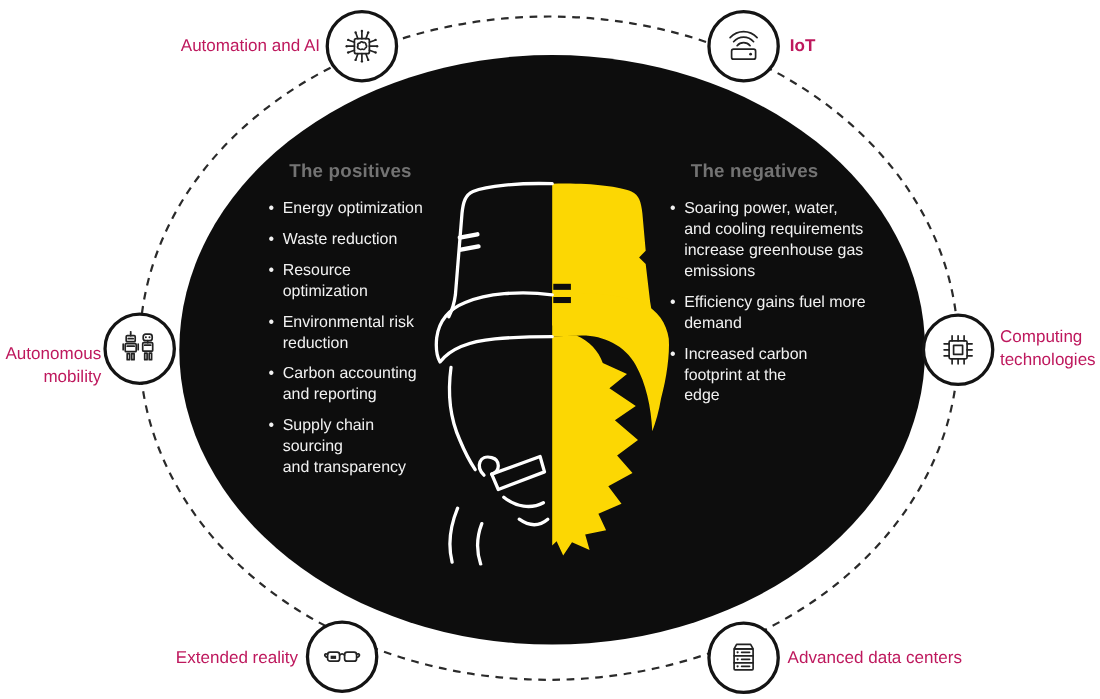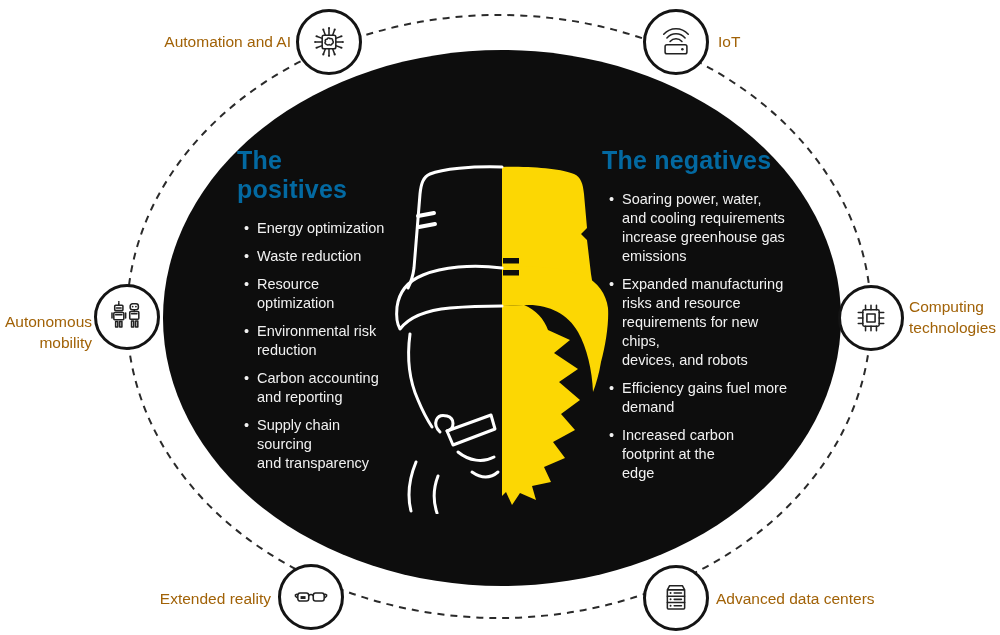--- a/index.html
+++ b/index.html
@@ -4,24 +4,24 @@
 <style>
   html,body{margin:0;padding:0;background:#fff;}
   .stage{position:relative;width:1000px;height:635px;background:#fff;
          font-family:"Liberation Sans",sans-serif;overflow:hidden;}
   .bg-svg,.face-svg{position:absolute;}
   .bg-svg{left:0;top:0;}
   .face-svg{left:394px;top:164px;}
   .node-circle{position:absolute;width:60px;height:60px;border:3px solid #141414;
                border-radius:50%;background:#fff;display:flex;align-items:center;
                justify-content:center;}
-  .node-label{position:absolute;font-size:15.5px;color:#a16207;line-height:1.34;}
+  .node-label{position:absolute;font-size:15.5px;color:#be185d;line-height:1.34;}
   .ra{text-align:right;}
   .section{position:absolute;color:#fff;}
-  .section h2{font-size:25px;font-weight:700;margin:0 0 15px 3px;color:#0369a1;
+  .section h2{font-size:17px;font-weight:700;margin:0 0 15px 29px;color:#737373;
               letter-spacing:.2px;}
   .section ul{list-style:none;margin:10px;padding:0;font-size:14.5px;line-height:19px;
               color:#f1f1f1;}
   .section li{margin:0 0 9px 0;padding-left:13px;white-space:pre-line;position:relative;}
   .section li::before{content:"\2022";position:absolute;left:0;top:0;}
   .ic{stroke:#222;fill:none;stroke-width:1.7;stroke-linecap:round;stroke-linejoin:round;}
   .icf{fill:#222;stroke:none;}
 </style>
 </head>
 <body>
@@ -69,24 +69,20 @@
     </ul>
   </section>
 
   <section class="section" style="left:599px;top:146px;width:202px;">
     <h2>The negatives</h2>
     <ul>
       <li>Soaring power, water,
 and cooling requirements
 increase greenhouse gas
 emissions</li>
-      <li>Expanded manufacturing
-risks and resource
-requirements for new chips,
-devices, and robots</li>
       <li>Efficiency gains fuel more
 demand</li>
       <li>Increased carbon
 footprint at the
 edge</li>
     </ul>
   </section>
 
   <div class="node-label ra" style="left:91px;top:32px;width:200px;">Automation and AI</div>
   <div class="node-circle" style="left:296px;top:9px;">
@@ -117,21 +113,21 @@
     <svg width="40" height="40" viewBox="0 0 44 44">
       <g class="ic">
         <rect x="10" y="25" width="24" height="10" rx="2"></rect>
         <path d="M15.5,21.5 C19,17.5 25,17.5 28.5,21.5"></path>
         <path d="M12,17.5 C17.5,11.5 26.5,11.5 32,17.5"></path>
         <path d="M8.5,13.5 C16,5.5 28,5.5 35.5,13.5"></path>
       </g>
       <circle class="icf" cx="29" cy="30" r="1.4"></circle>
     </svg>
   </div>
-  <div class="node-label" style="left:718px;top:32px;">IoT</div>
+  <div class="node-label" style="left:718px;top:32px;font-weight:bold;">IoT</div>
 
   <div class="node-label ra" style="left:0px;top:312px;width:92px;">Autonomous mobility</div>
   <div class="node-circle" style="left:94px;top:284px;">
     <svg width="40" height="40" viewBox="0 0 44 44">
       <g class="ic" stroke-width="1.5">
         <path d="M13,6.5 L13,9"></path>
         <rect x="8.5" y="9" width="9" height="6" rx="1"></rect>
         <path d="M10.5,12 H15.5"></path>
         <rect x="7.5" y="17" width="11" height="8" rx="1"></rect>
         <path d="M9.5,19.5 H16.5"></path>

